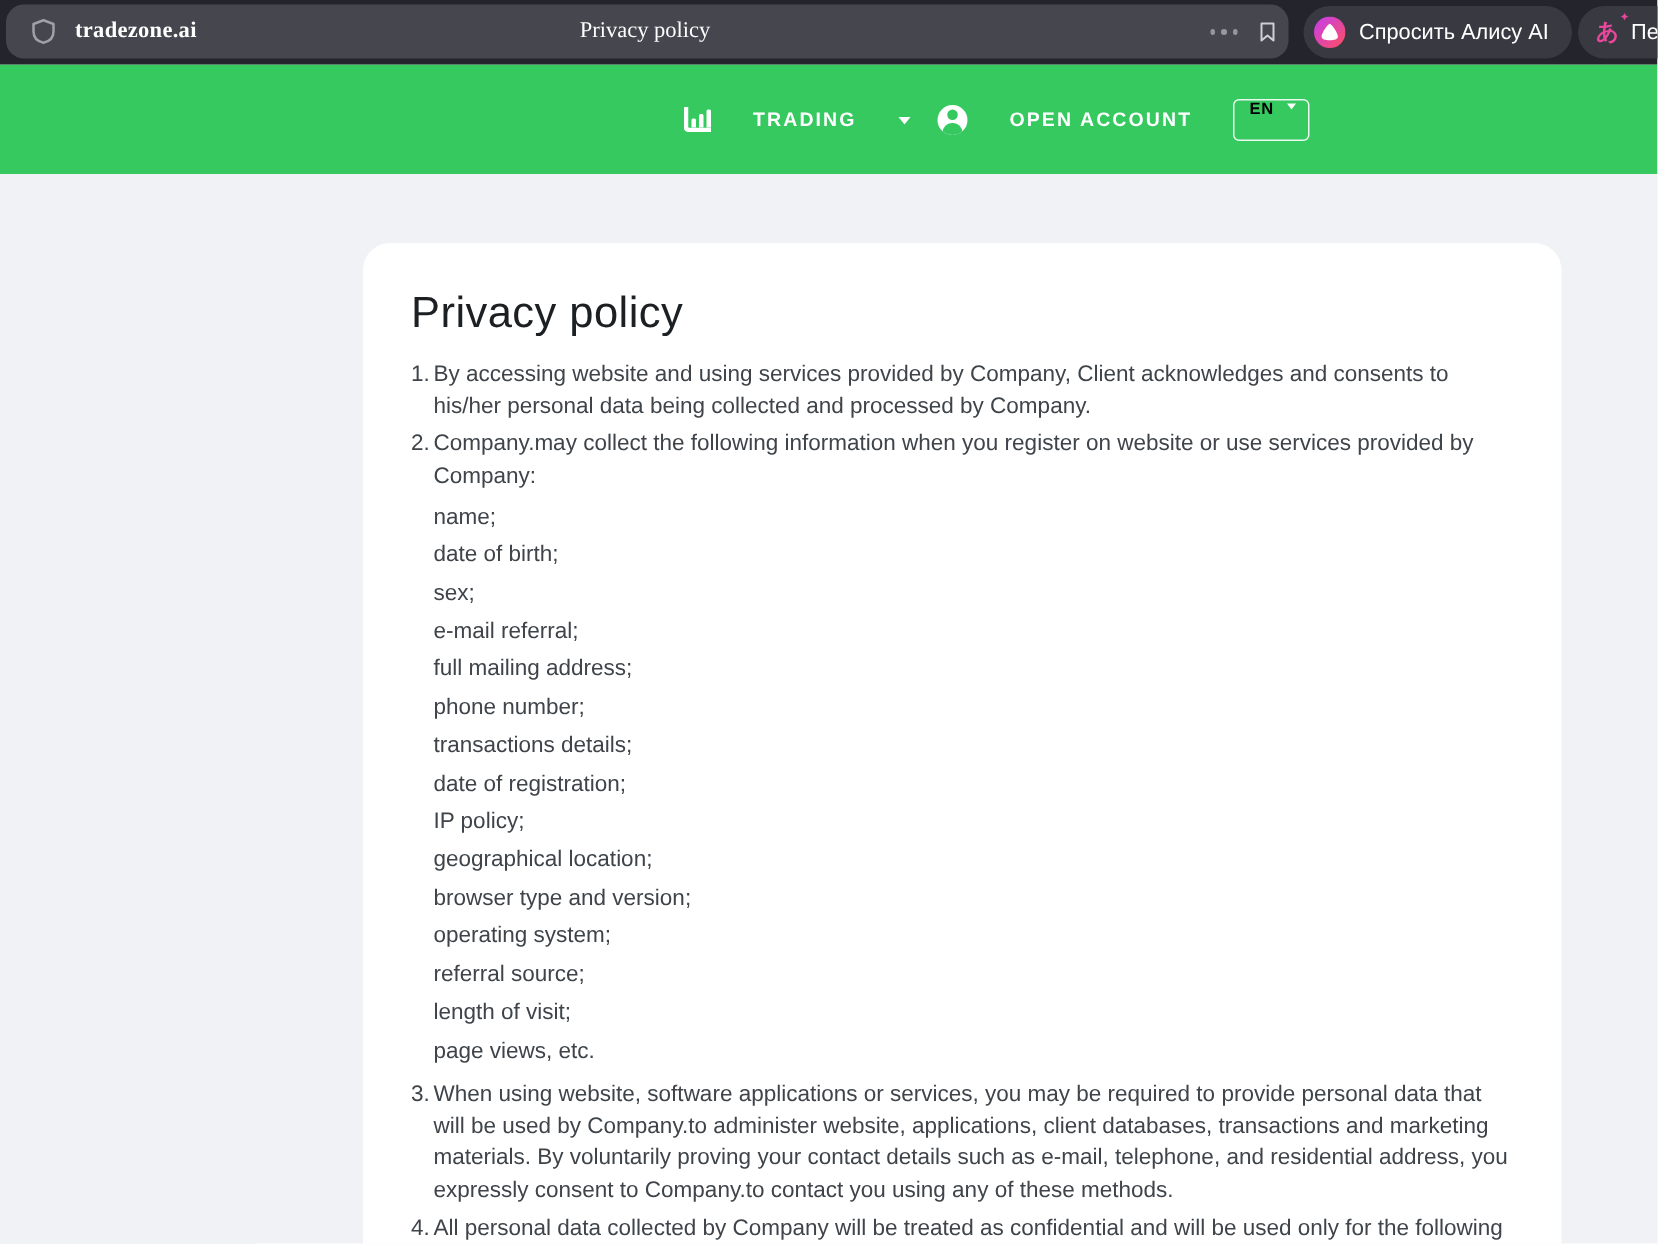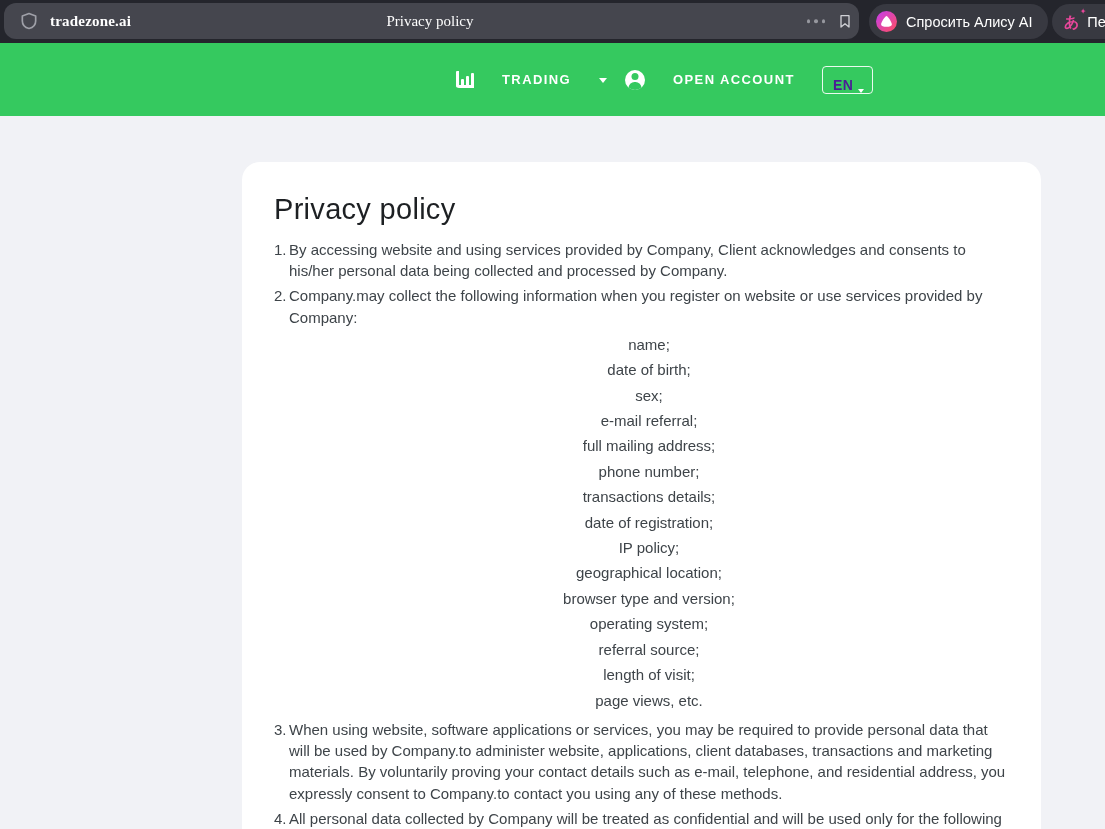--- a/index.html
+++ b/index.html
@@ -34,31 +34,31 @@
   .chart-icon { width:18px; height:17px; border-left:3px solid #fff; border-bottom:3px solid #fff; border-radius:1px 0 0 3px; position:relative; }
   .chart-icon i { position:absolute; bottom:0; width:3px; background:#fff; border-radius:1px 1px 0 0; }
   .chart-icon .b1 { left:2px;  height:6px; }
   .chart-icon .b2 { left:7px;  height:9px; }
   .chart-icon .b3 { left:12px; height:12px; }
 
   .avatar-circle { width:20px; height:20px; border-radius:50%; background:#ffffff; position:relative; overflow:hidden; }
   .avatar-circle::before { content:""; position:absolute; top:3.5px; left:50%; transform:translateX(-50%); width:7px; height:7px; border-radius:50%; background:#35c95f; }
   .avatar-circle::after { content:""; position:absolute; top:12.5px; left:50%; transform:translateX(-50%); width:13px; height:9px; border-radius:6px 6px 0 0; background:#35c95f; }
 
-  .lang-select { position:absolute; left:822px; top:23px; width:51px; height:28px; border:1px solid rgba(255,255,255,.9); border-radius:4px; display:flex; align-items:flex-end; justify-content:space-between; padding:0 8px 0 10px; color:#4c1d95; font-size:14px; font-weight:700; letter-spacing:.5px; cursor:pointer; }
+  .lang-select { position:absolute; left:822px; top:23px; width:51px; height:28px; border:1px solid rgba(255,255,255,.9); border-radius:4px; display:flex; align-items:flex-start; justify-content:space-between; padding:0 8px 0 10px; color:#000000; font-size:11px; font-weight:700; letter-spacing:.5px; cursor:pointer; }
   .lang-select .caret-down { border-left-width:3.5px; border-right-width:3.5px; border-top-width:4.5px; }
 
   
   .card { position:absolute; left:242px; top:162px; width:799px; height:760px; background:#ffffff; border-radius:18px; padding:30px 32px 0 32px; }
   .page-title { font-size:29px; font-weight:500; color:#1d2023; letter-spacing:.3px; line-height:34px; margin-bottom:13px; font-family:"Liberation Sans","DejaVu Sans",sans-serif; }
   .policy { font-size:15px; line-height:21.2px; color:#3e4449; }
   .policy-item { display:flex; margin-bottom:4px; }
   .policy-item .num { flex:0 0 15px; }
   .policy-item .txt { flex:1; }
-  .center-list { margin:0 0 6px 15px; text-align:center; line-height:25.4px; }
+  .center-list { margin:0 0 6px 15px; line-height:25.4px; }
 </style>
 </head>
 <body>
 
 <div class="browser-bar">
   <div class="address-bar">
     <span class="shield">
       <svg width="20" height="20" viewBox="0 0 24 24" fill="none" stroke="#9fa0a8" stroke-width="2" stroke-linejoin="round">
         <path d="M12 3l8 3v6c0 5-3.5 8-8 9-4.5-1-8-4-8-9V6l8-3z"></path>
       </svg>

